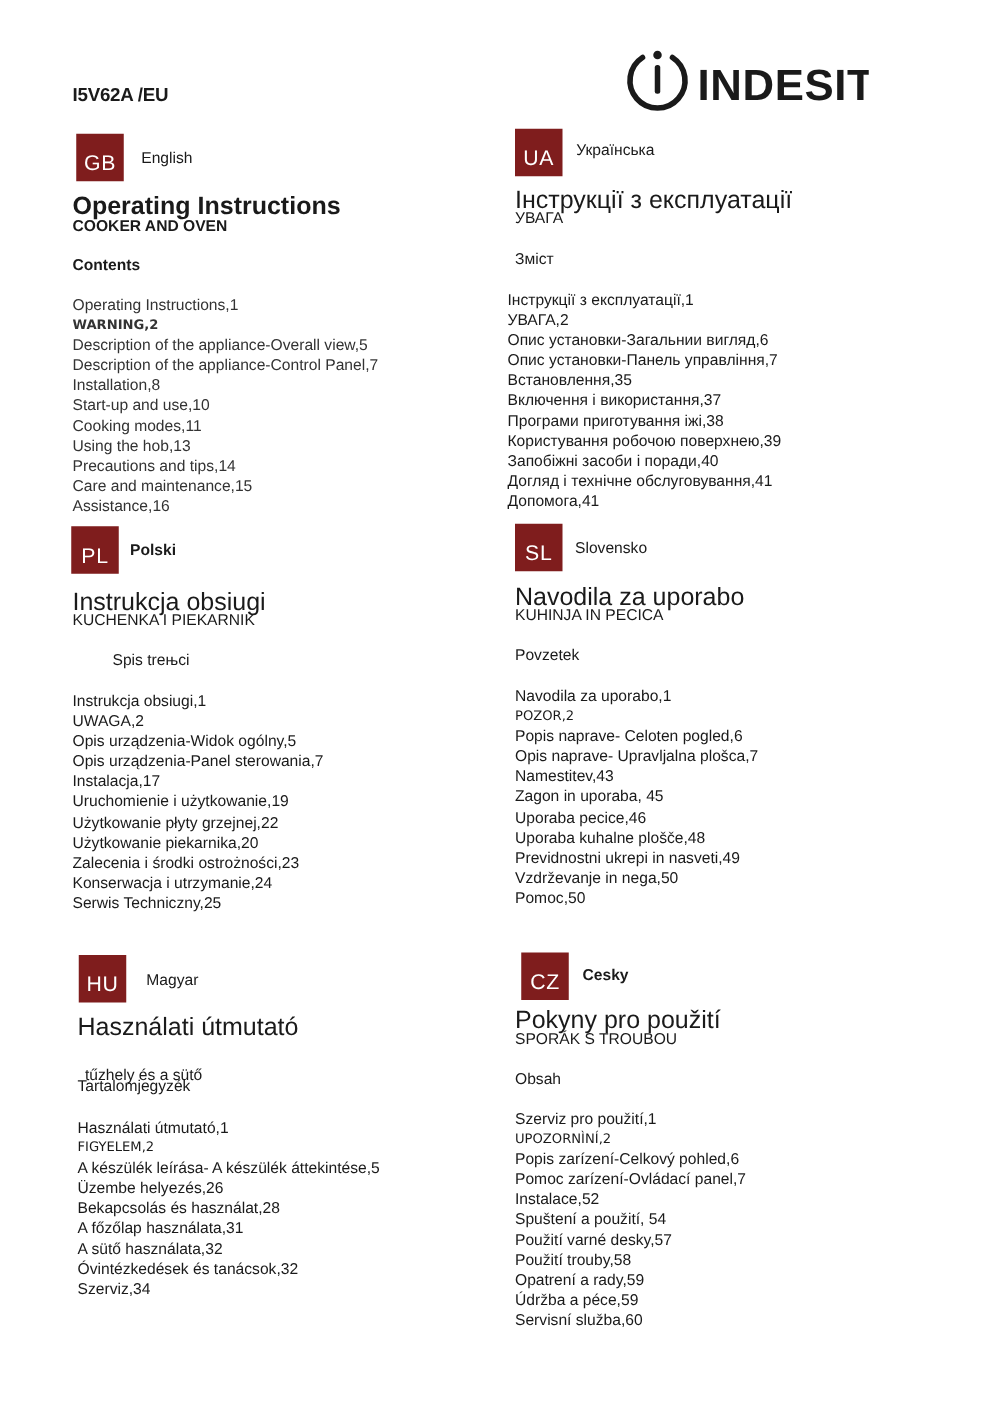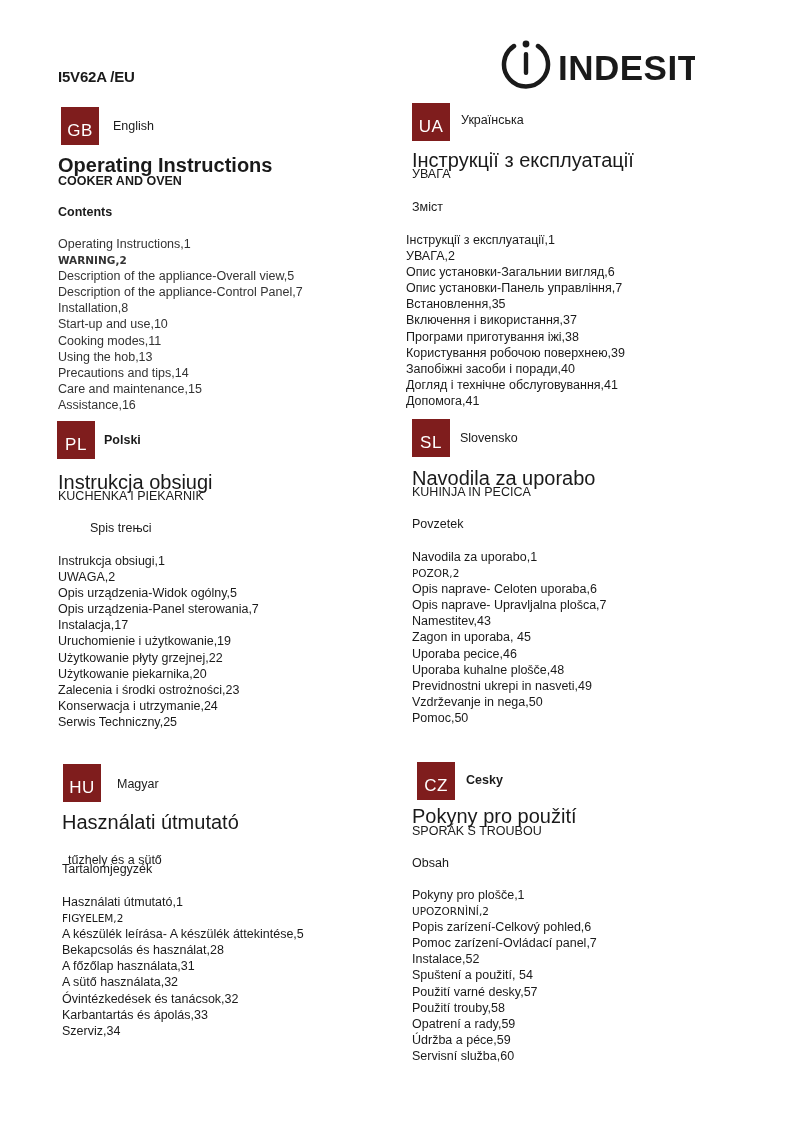--- a/index.html
+++ b/index.html
@@ -105,21 +105,21 @@
 
 <div class="section sl">
   <div class="badge" style="left:412px;top:419px;">SL</div>
   <div class="lang" style="left:460px;top:431px;">Slovensko</div>
   <div class="title" style="left:412px;top:467px;">Navodila za uporabo</div>
   <div class="subtitle" style="left:412px;top:485px;">KUHINJA IN PECICA</div>
   <div class="contents-label" style="left:412px;top:517px;">Povzetek</div>
   <ul class="toc" style="left:412px;top:549px;">
     <li>Navodila za uporabo,1</li>
     <li class="small">POZOR,2</li>
-    <li>Opis naprave- Celoten uporaba,6</li>
+    <li>Popis naprave- Celoten pogled,6</li>
     <li>Opis naprave- Upravljalna plošca,7</li>
     <li>Namestitev,43</li>
     <li>Zagon in uporaba, 45</li>
     <li>Uporaba pecice,46</li>
     <li>Uporaba kuhalne plošče,48</li>
     <li>Previdnostni ukrepi in nasveti,49</li>
     <li>Vzdrževanje in nega,50</li>
     <li>Pomoc,50</li>
   </ul>
 </div>
@@ -127,37 +127,37 @@
 <div class="section hu">
   <div class="badge" style="left:63px;top:764px;">HU</div>
   <div class="lang" style="left:117px;top:777px;">Magyar</div>
   <div class="title" style="left:62px;top:811px;">Használati útmutató</div>
   <div class="subtitle" style="left:68px;top:829px;margin-top:24px;">tűzhely és a sütő</div>
   <div class="contents-label" style="left:62px;top:862px;">Tartalomjegyzék</div>
   <ul class="toc" style="left:62px;top:894px;">
     <li>Használati útmutató,1</li>
     <li class="small">FIGYELEM,2</li>
     <li>A készülék leírása- A készülék áttekintése,5</li>
+    <li>Üzembe helyezés,26</li>
     <li>Bekapcsolás és használat,28</li>
     <li>A főzőlap használata,31</li>
     <li>A sütő használata,32</li>
     <li>Óvintézkedések és tanácsok,32</li>
-    <li>Karbantartás és ápolás,33</li>
     <li>Szerviz,34</li>
   </ul>
 </div>
 
 <div class="section cz">
   <div class="badge" style="left:417px;top:762px;">CZ</div>
   <div class="lang bold" style="left:466px;top:773px;">Cesky</div>
   <div class="title" style="left:412px;top:805px;">Pokyny pro použití</div>
   <div class="subtitle" style="left:412px;top:824px;">SPORÁK S TROUBOU</div>
   <div class="contents-label" style="left:412px;top:856px;text-align:right;">Obsah</div>
   <ul class="toc" style="left:412px;top:887px;">
-    <li>Pokyny pro plošče,1</li>
+    <li>Szerviz pro použití,1</li>
     <li class="small">UPOZORNÌNÍ,2</li>
     <li>Popis zarízení-Celkový pohled,6</li>
     <li>Pomoc zarízení-Ovládací panel,7</li>
     <li>Instalace,52</li>
     <li>Spuštení a použití, 54</li>
     <li>Použití varné desky,57</li>
     <li>Použití trouby,58</li>
     <li>Opatrení a rady,59</li>
     <li>Údržba a péce,59</li>
     <li>Servisní služba,60</li>

